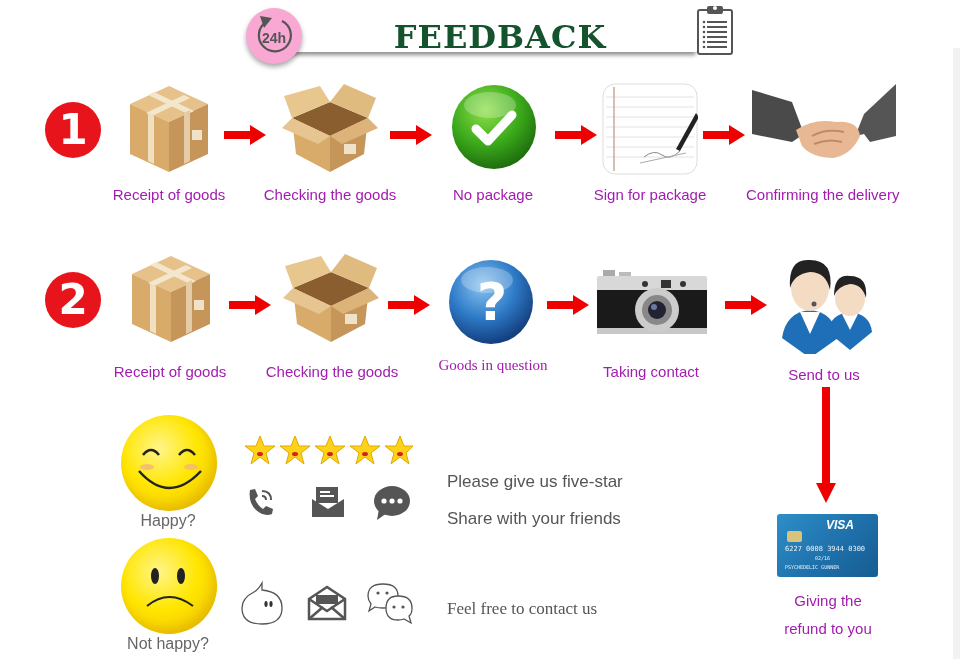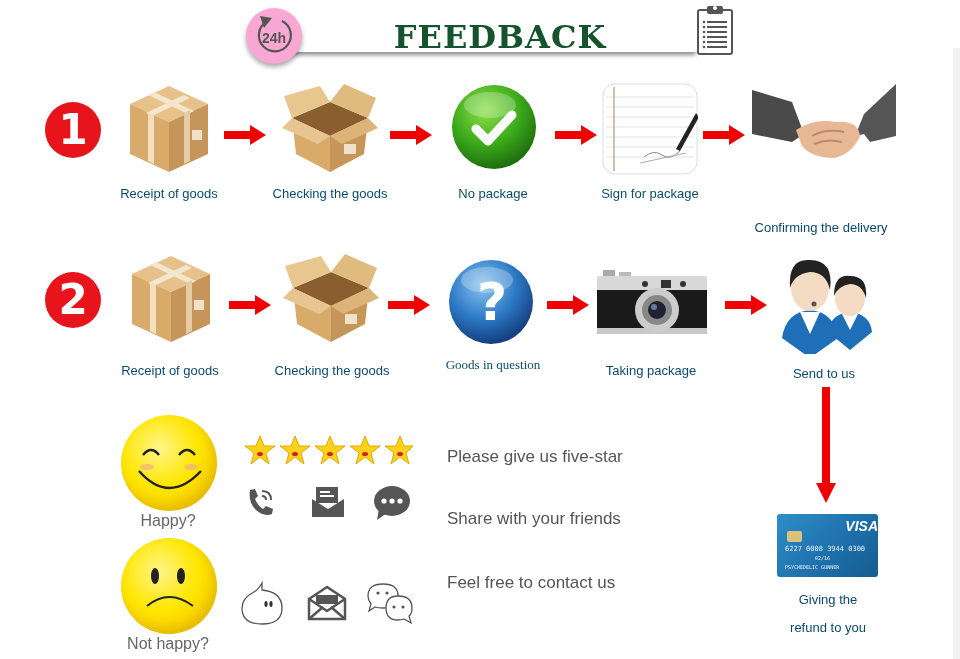--- a/index.html
+++ b/index.html
@@ -11,21 +11,21 @@
   
   .banner-bar { left:262px; top:16px; width:436px; height:36px; background:#fff;
                 box-shadow:0 5px 4px -2px rgba(0,0,0,0.45); border-radius:0 0 4px 0; }
   .banner-title { left:300px; top:16px; width:400px; text-align:center; font-family:"DejaVu Serif", serif;
                   font-weight:bold; font-size:32px; color:#14532d; letter-spacing:1px; line-height:42px; }
   .clock-badge { left:246px; top:8px; width:56px; height:56px; border-radius:50%; background:#f9a8d4;
                  box-shadow:0 3px 5px rgba(0,0,0,0.35); }
   .clipboard { left:696px; top:4px; width:38px; height:52px; }
 
   
-  .lbl { font-size:13px; color:#0c4a6e; text-align:center; white-space:nowrap; }
+  .lbl { font-size:15px; color:#a21caf; text-align:center; white-space:nowrap; }
   .num-badge { width:56px; height:56px; border-radius:50%; background:#e8141b; color:#fff;
                font-weight:bold; font-size:42px; text-align:center; line-height:56px;
                font-family:"DejaVu Sans", sans-serif; }
   .arrow-r { width:42px; height:20px; }
 
   .big-text { font-size:17px; color:#555; white-space:nowrap; }
   .face { width:96px; height:96px; border-radius:50%;
           background:radial-gradient(circle at 40% 35%, #fff58a 0%, #ffe600 45%, #f2c400 90%, #e8b800 100%);
           box-shadow:inset -4px -6px 10px rgba(200,150,0,0.35); }
   .face-lbl { font-size:16px; color:#666; text-align:center; white-space:nowrap; }
@@ -159,21 +159,21 @@
 <div class="abs" style="left:752px;top:84px;">
   <svg width="144" height="86" viewBox="0 0 144 86">
     <polygon points="0,6 40,18 52,50 40,58 0,50" fill="#4a4a4a"></polygon>
     <polygon points="144,0 144,52 118,58 104,50 112,30" fill="#555"></polygon>
     <polygon points="112,50 118,58 108,60 104,52" fill="#fff"></polygon>
     <path d="M44 46 Q62 34 84 38 Q106 36 108 52 Q100 70 82 74 Q60 74 50 62 Z" fill="#e8b894"></path>
     <path d="M60 52 Q74 44 92 48" fill="none" stroke="#c08a6a" stroke-width="2"></path>
     <path d="M62 60 Q76 54 90 58" fill="none" stroke="#c08a6a" stroke-width="2"></path>
   </svg>
 </div>
-<div class="abs lbl" style="left:746px;top:186px;width:150px;margin-top:34px;">Confirming the delivery</div>
+<div class="abs lbl" style="left:746px;top:186px;width:150px;">Confirming the delivery</div>
 
 <div class="abs num-badge" style="left:45px;top:272px;">2</div>
 
 <div class="abs" style="left:130px;top:254px;">
   <svg width="82" height="90" viewBox="0 0 82 90">
     <polygon points="41,2 80,20 41,38 2,20" fill="#e6c28a"></polygon>
     <polygon points="2,20 41,38 41,88 2,70" fill="#d8ab6b"></polygon>
     <polygon points="41,38 80,20 80,70 41,88" fill="#c6955a"></polygon>
     <polygon points="20,11 26,8 66,27 60,30" fill="#f4e6cc"></polygon>
     <polygon points="56,11 62,14 24,32 18,29" fill="#f4e6cc"></polygon>
@@ -241,21 +241,21 @@
     <rect x="0" y="58" width="110" height="6" fill="#c8c8c8"></rect>
     <circle cx="60" cy="40" r="22" fill="#ccc"></circle>
     <circle cx="60" cy="40" r="15" fill="#888"></circle>
     <circle cx="60" cy="40" r="9" fill="#223"></circle>
     <circle cx="57" cy="37" r="3" fill="#6a7aa0"></circle>
     <circle cx="48" cy="14" r="3" fill="#333"></circle>
     <rect x="64" y="10" width="10" height="8" fill="#333"></rect>
     <circle cx="86" cy="14" r="3" fill="#333"></circle>
   </svg>
 </div>
-<div class="abs lbl" style="left:596px;top:363px;width:110px;">Taking package</div>
+<div class="abs lbl" style="left:596px;top:363px;width:110px;">Taking contact</div>
 
 <div class="abs arrow-r" style="left:725px;top:295px;">
   <svg width="42" height="20" viewBox="0 0 42 20">
       <polygon points="0,6 26,6 26,0 42,10 26,20 26,14 0,14" fill="#ee0000"></polygon>
     </svg>
 </div>
 
 <div class="abs" style="left:778px;top:254px;">
   <svg width="96" height="100" viewBox="0 0 96 100">
 
@@ -273,21 +273,21 @@
 </div>
 <div class="abs lbl" style="left:776px;top:366px;width:96px;text-align:center;">Send to us</div>
 
 <div class="abs" style="left:816px;top:387px;">
   <svg width="20" height="116" viewBox="0 0 20 116">
       <polygon points="6,0 14,0 14,96 20,96 10,116 0,96 6,96" fill="#ee0000"></polygon>
     </svg>
 </div>
 
 <div class="abs" style="left:777px;top:514px;width:101px;height:63px;border-radius:3px;background:linear-gradient(135deg,#2e8ec8 0%,#1d6ea8 60%,#165c90 100%);">
-  <div class="abs" style="right:0;top:4px;font-weight:bold;font-style:italic;font-size:14px;color:#fff;">VISA</div>
+  <div class="abs" style="right:24px;top:4px;font-weight:bold;font-style:italic;font-size:12px;color:#fff;">VISA</div>
   <div class="abs" style="left:10px;top:17px;width:15px;height:11px;border-radius:2px;background:#d9c27a;"></div>
   <div class="abs" style="left:8px;top:31px;font-family:'DejaVu Sans Mono',monospace;font-size:7px;color:#e8f2fa;white-space:nowrap;">6227 0008 3944 0300</div>
   <div class="abs" style="left:38px;top:41px;font-family:'DejaVu Sans Mono',monospace;font-size:5px;color:#e8f2fa;">02/16</div>
   <div class="abs" style="left:8px;top:50px;font-family:'DejaVu Sans Mono',monospace;font-size:5px;color:#e8f2fa;white-space:nowrap;">PSYCHEDELIC GUNNER</div>
 </div>
 <div class="abs lbl" style="left:770px;top:592px;width:116px;">Giving the</div>
 <div class="abs lbl" style="left:770px;top:620px;width:116px;">refund to you</div>
 
 <div class="abs face" style="left:121px;top:415px;">
   <svg width="96" height="96" viewBox="0 0 96 96">
@@ -311,21 +311,21 @@
     </g>
     <g fill="#d42020">
       <ellipse cx="16" cy="20" rx="3" ry="2"></ellipse>
         <ellipse cx="51" cy="20" rx="3" ry="2"></ellipse>
       <ellipse cx="86" cy="20" rx="3" ry="2"></ellipse>
         <ellipse cx="121" cy="20" rx="3" ry="2"></ellipse>
       <ellipse cx="156" cy="20" rx="3" ry="2"></ellipse>
     </g>
   </svg>
 </div>
-<div class="abs big-text" style="left:447px;top:447px;">Please give us five-star</div>
+<div class="abs big-text" style="left:447px;top:472px;">Please give us five-star</div>
 
 <div class="abs" style="left:244px;top:486px;">
   <svg width="32" height="32" viewBox="0 0 32 32">
     <path d="M6 4 L11 3 L14 10 L11 13 Q14 20 19 23 L22 20 L29 23 L28 28 Q20 31 12 24 Q4 16 6 4 Z" fill="#555"></path>
     <path d="M18 10 Q22 10 22 14" fill="none" stroke="#555" stroke-width="2"></path>
     <path d="M18 5 Q27 5 27 14" fill="none" stroke="#555" stroke-width="2"></path>
   </svg>
 </div>
 <div class="abs" style="left:310px;top:485px;">
   <svg width="36" height="34" viewBox="0 0 36 34">
@@ -373,13 +373,13 @@
 <div class="abs" style="left:366px;top:582px;">
   <svg width="48" height="44" viewBox="0 0 48 44">
     <path d="M17 2 Q32 2 32 14 Q32 26 17 26 Q12 26 9 25 L3 29 L5 22 Q2 18 2 14 Q2 2 17 2 Z" fill="#fff" stroke="#555" stroke-width="1.3"></path>
     <circle cx="12" cy="11" r="1.6" fill="#555"></circle>
       <circle cx="21" cy="11" r="1.6" fill="#555"></circle>
     <path d="M32 14 Q46 14 46 26 Q46 32 43 34 L45 41 L38 37 Q35 38 32 38 Q20 38 20 26 Q20 14 32 14 Z" fill="#fff" stroke="#555" stroke-width="1.3"></path>
     <circle cx="28" cy="25" r="1.6" fill="#555"></circle>
       <circle cx="37" cy="25" r="1.6" fill="#555"></circle>
   </svg>
 </div>
-<div class="abs big-text" style="left:447px;top:573px;">Feel free to contact us</div>
+<div class="abs big-text" style="left:447px;top:599px;font-family:Liberation Serif, serif;">Feel free to contact us</div>
 
 </body></html>

